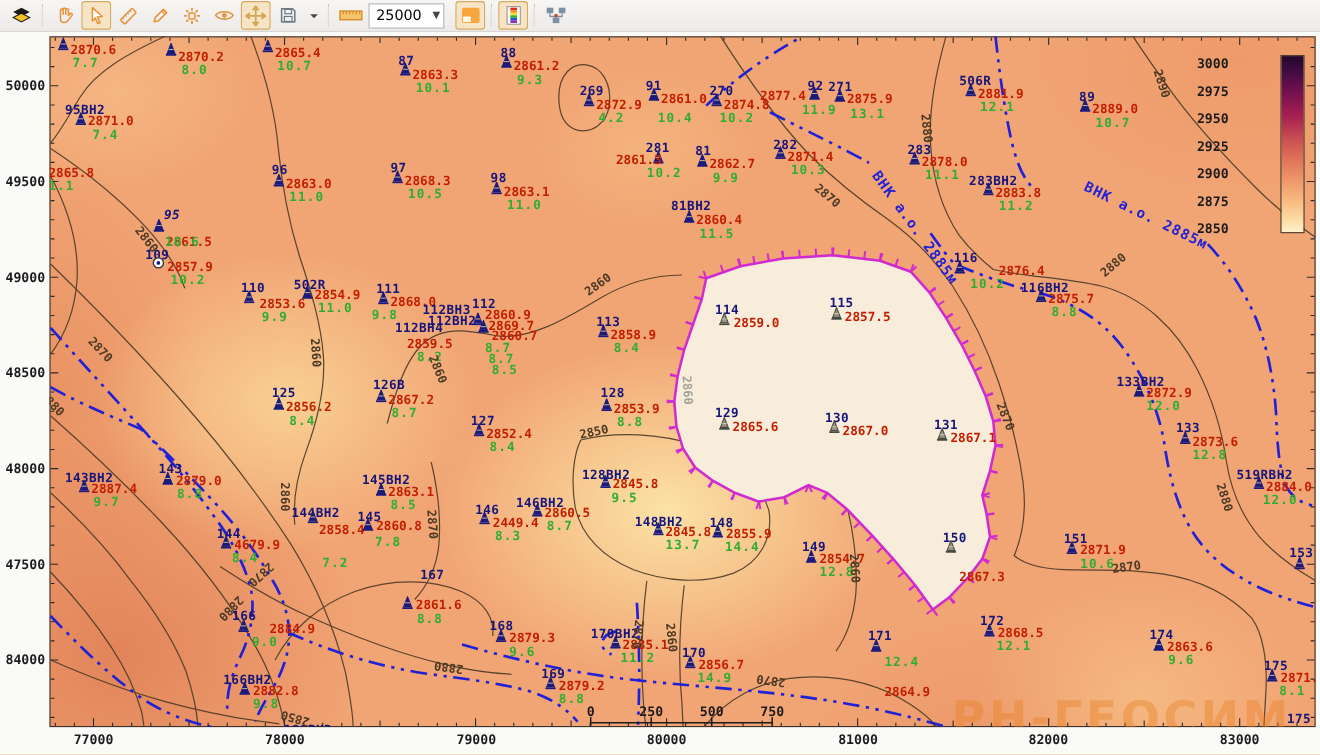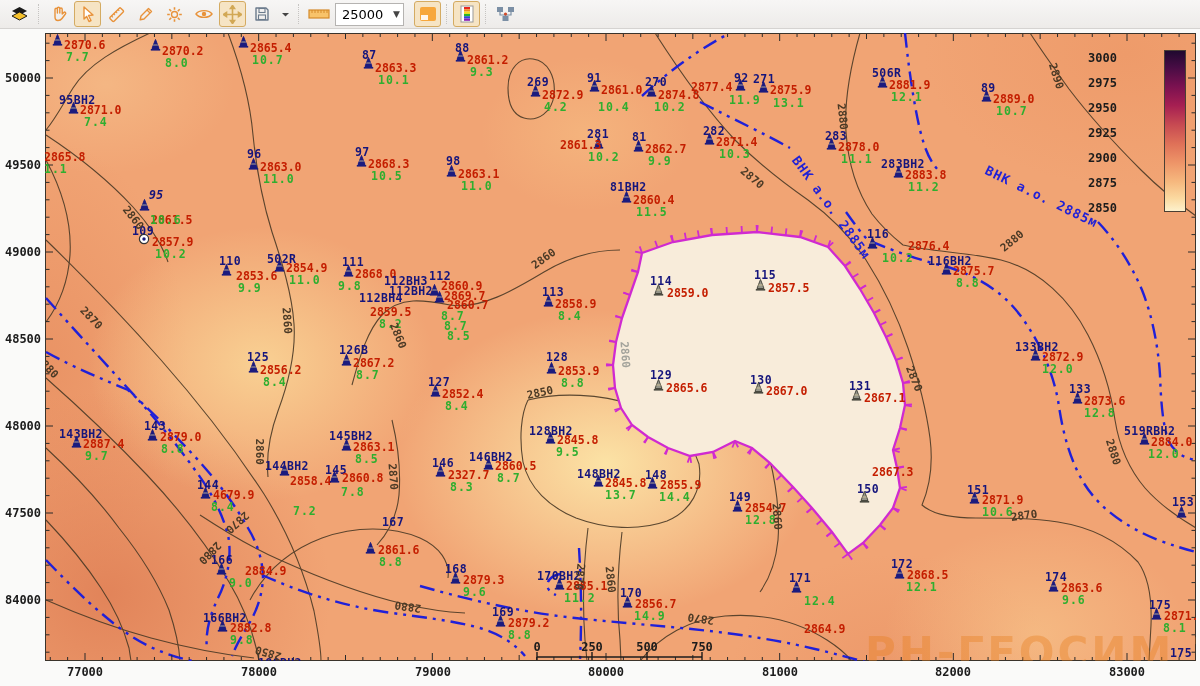--- a/index.html
+++ b/index.html
@@ -913,21 +913,21 @@
         <line x1="3.2" y1="6" x2="7.8" y2="6" stroke="#d8c89a" stroke-width="0.8"></line>
       </svg></div>
     <span class="lbl vred" style="left: 450px; top: 426px;">2860.5</span>
     <span class="lbl vgreen" style="left: 452px; top: 438px;">8.7</span>
     <span class="lbl wname" style="left: 387px; top: 423px;">146</span>
     <div class="marker" style="left: 390px; top: 429px;"><svg width="11" height="12" viewBox="0 0 11 12">
         <path d="M5.5,0.5 L2,9.5 L9,9.5 Z" fill="#1b1b7e" stroke="#1b1b7e" stroke-width="1"></path>
         <line x1="0.8" y1="10.8" x2="10.2" y2="10.8" stroke="#1b1b7e" stroke-width="1.6"></line>
         <line x1="3.2" y1="6" x2="7.8" y2="6" stroke="#d8c89a" stroke-width="0.8"></line>
       </svg></div>
-    <span class="lbl vred" style="left: 403px; top: 435px;">2327.7</span>
+    <span class="lbl vred" style="left: 403px; top: 435px;">2449.4</span>
     <span class="lbl vgreen" style="left: 405px; top: 447px;">8.3</span>
     <span class="lbl wname" style="left: 532px; top: 434px;">148ВН2</span>
     <div class="marker" style="left: 548px; top: 439px;"><svg width="11" height="12" viewBox="0 0 11 12">
         <path d="M5.5,0.5 L2,9.5 L9,9.5 Z" fill="#1b1b7e" stroke="#1b1b7e" stroke-width="1"></path>
         <line x1="0.8" y1="10.8" x2="10.2" y2="10.8" stroke="#1b1b7e" stroke-width="1.6"></line>
         <line x1="3.2" y1="6" x2="7.8" y2="6" stroke="#d8c89a" stroke-width="0.8"></line>
       </svg></div>
     <span class="lbl vred" style="left: 560px; top: 443px;">2845.8</span>
     <span class="lbl vgreen" style="left: 560px; top: 455px;">13.7</span>
     <span class="lbl wname" style="left: 600px; top: 435px;">148</span>
@@ -945,21 +945,21 @@
         <line x1="3.2" y1="6" x2="7.8" y2="6" stroke="#d8c89a" stroke-width="0.8"></line>
       </svg></div>
     <span class="lbl vred" style="left: 700px; top: 468px;">2854.7</span>
     <span class="lbl vgreen" style="left: 700px; top: 480px;">12.8</span>
     <span class="lbl wname" style="left: 812px; top: 449px;">150</span>
     <div class="marker" style="left: 814px; top: 455px;"><svg width="11" height="12" viewBox="0 0 11 12">
         <path d="M5.5,0.5 L2,9.5 L9,9.5 Z" fill="#96968a" stroke="#4a4a40" stroke-width="1"></path>
         <line x1="0.8" y1="10.8" x2="10.2" y2="10.8" stroke="#4a4a40" stroke-width="1.6"></line>
         <line x1="3.2" y1="6" x2="7.8" y2="6" stroke="#d8c89a" stroke-width="0.8"></line>
       </svg></div>
-    <span class="lbl vred" style="left: 827px; top: 432px;">2867.3</span>
+    <span class="lbl vred" style="left: 827px; top: 484px;">2867.3</span>
     <span class="lbl wname" style="left: 922px; top: 450px;">151</span>
     <div class="marker" style="left: 924px; top: 456px;"><svg width="11" height="12" viewBox="0 0 11 12">
         <path d="M5.5,0.5 L2,9.5 L9,9.5 Z" fill="#1b1b7e" stroke="#1b1b7e" stroke-width="1"></path>
         <line x1="0.8" y1="10.8" x2="10.2" y2="10.8" stroke="#1b1b7e" stroke-width="1.6"></line>
         <line x1="3.2" y1="6" x2="7.8" y2="6" stroke="#d8c89a" stroke-width="0.8"></line>
       </svg></div>
     <span class="lbl vred" style="left: 937px; top: 460px;">2871.9</span>
     <span class="lbl vgreen" style="left: 937px; top: 472px;">10.6</span>
     <span class="lbl wname" style="left: 317px; top: 482px; margin-left: 20px;">167</span>
     <div class="marker" style="left: 320px; top: 506px;"><svg width="11" height="12" viewBox="0 0 11 12">

